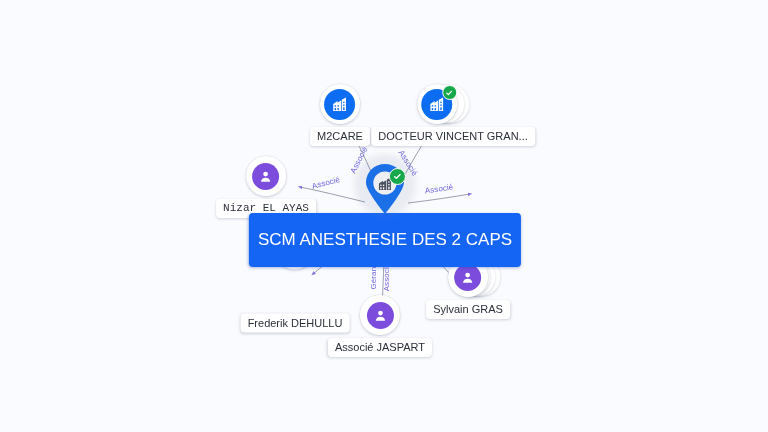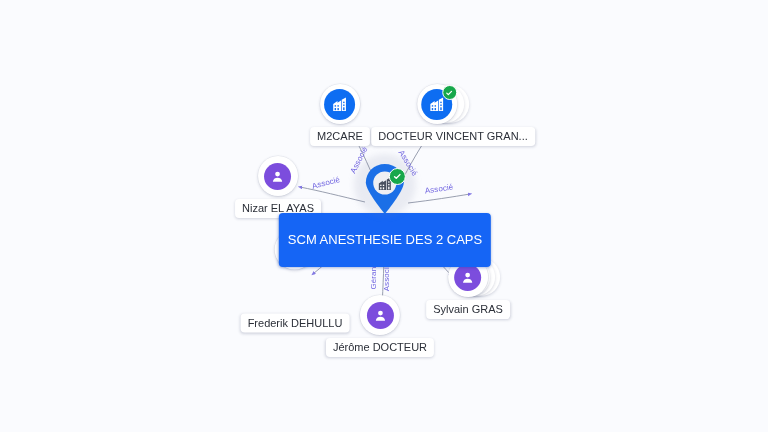--- a/index.html
+++ b/index.html
@@ -146,21 +146,21 @@
   .pin-icon {
     position: absolute;
     left: 50%;
     top: 21px;
     transform: translate(-50%, -50%);
   }
   .pin-icon svg { display: block; }
   .center-label {
     background: #1565f5;
     color: #ffffff;
-    font-size: 13px;
+    font-size: 17px;
     line-height: 14px;
     font-weight: 400;
     padding: 20px 9px;
     border-radius: 4px;
     white-space: nowrap;
     margin-top: -2px;
     box-shadow: 0 1px 3px rgba(20,60,160,.35);
   }
 
   
@@ -248,21 +248,21 @@
       </div>
       <div class="verified">
         <svg width="8" height="8" viewBox="0 0 12 12">
           <path d="M2.3 6.2 L4.6 8.4 L9.4 3.5" stroke="#ffffff" stroke-width="1.9" fill="none" stroke-linecap="round" stroke-linejoin="round"></path>
         </svg>
       </div>
     </div>
     <div class="node-label offset-right">DOCTEUR VINCENT GRAN...</div>
   </div>
 
-  <div class="node" style="left:278px; top:187px;">
+  <div class="node" style="left:266px; top:187px;font-family:Liberation Mono, monospace;">
     <div class="node-puck">
       <div class="ring"></div>
       <div class="inner-circle person">
         <svg width="15" height="15" viewBox="0 0 24 24">
           <circle cx="12" cy="8" r="3.8" fill="#ffffff"></circle>
           <path d="M4.6 20.5c0-4.1 3.3-6.6 7.4-6.6s7.4 2.5 7.4 6.6z" fill="#ffffff"></path>
         </svg>
       </div>
     </div>
     <div class="node-label">Nizar EL AYAS</div>
@@ -285,21 +285,21 @@
   <div class="node" style="left:380px; top:326px;">
     <div class="node-puck">
       <div class="ring"></div>
       <div class="inner-circle person">
         <svg width="15" height="15" viewBox="0 0 24 24">
           <circle cx="12" cy="8" r="3.8" fill="#ffffff"></circle>
           <path d="M4.6 20.5c0-4.1 3.3-6.6 7.4-6.6s7.4 2.5 7.4 6.6z" fill="#ffffff"></path>
         </svg>
       </div>
     </div>
-    <div class="node-label">Jérôme DOCTEUR</div>
+    <div class="node-label">Associé JASPART</div>
   </div>
 
   <div class="node" style="left:468px; top:288px;align-items:center;">
     <div class="node-puck">
       <div class="stack s1"></div>
       <div class="stack s2"></div>
       <div class="stack s3"></div>
       <div class="ring"></div>
       <div class="inner-circle person">
         <svg width="15" height="15" viewBox="0 0 24 24">

